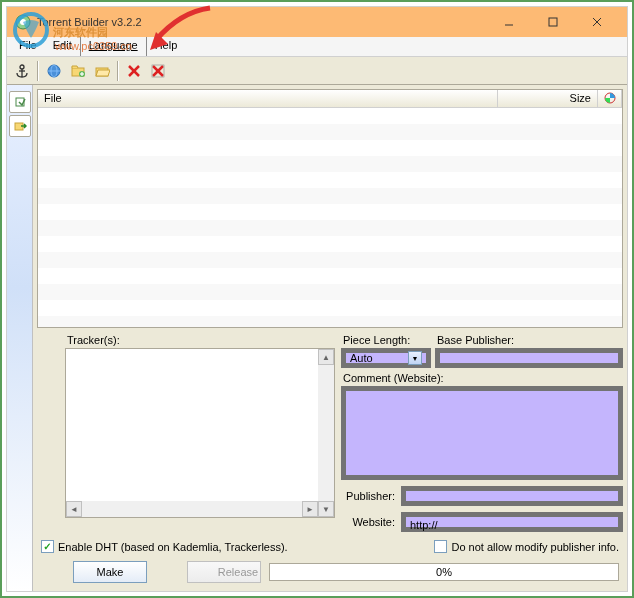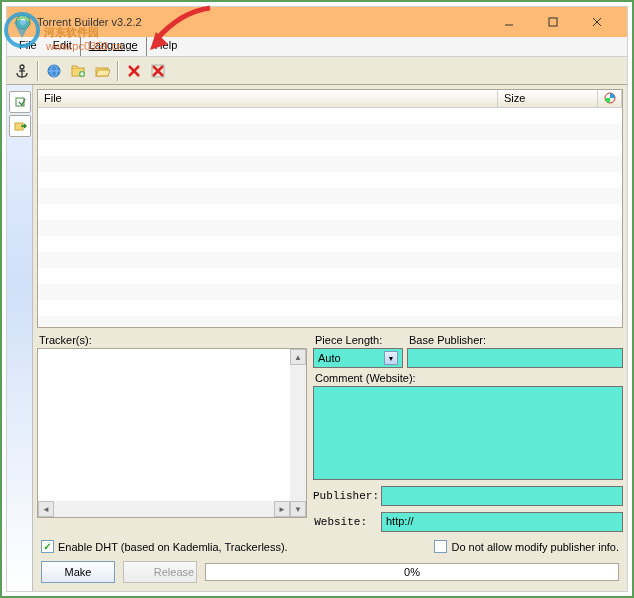--- a/index.html
+++ b/index.html
@@ -25,57 +25,57 @@
 .sidebar-wrap { display: flex; flex: 1; min-height: 0; }
 .sidebar { width: 26px; background: linear-gradient(180deg, #e8f0ff 0%, #d0e0f8 40%, #fff 100%); border-right: 1px solid #c0c0c0; padding-top: 4px; }
 .sidebar .tabbtn { width: 22px; height: 22px; margin: 2px auto; display: flex; align-items: center; justify-content: center; background: #fff; border: 1px solid #aca899; border-radius: 2px; }
 
 .content { flex: 1; background: #ece9d8; display: flex; flex-direction: column; padding: 2px 4px 4px 4px; min-height: 0; }
 
 .filelist { flex: 1.2; min-height: 0; display: flex; flex-direction: column; background: #fff; border: 1px solid #aca899; margin-top: 2px; }
 .filelist .headers { height: 18px; background: linear-gradient(#fff,#ece9d8); border-bottom: 1px solid #d0d0d0; display: flex; }
 .filelist .hcol { padding: 2px 6px; border-right: 1px solid #d0d0d0; }
 .filelist .hcol.file { flex: 1; }
-.filelist .hcol.size { width: 100px; text-align: left; }
+.filelist .hcol.size { width: 100px; text-align: right; }
 .filelist .hcol.iconcol { width: 24px; text-align: center; }
 .filelist .listbody { flex: 1; background: repeating-linear-gradient(to bottom, #fff 0, #fff 16px, #f8f8f8 16px, #f8f8f8 32px); }
 
 .mid { display: flex; gap: 6px; margin-top: 6px; }
-.trackers { width: 270px; display: flex; flex-direction: column; }
+.trackers { width: 270px; display: flex; flex-direction: column; margin-left: 28px; }
 .label { color: #000; margin-bottom: 2px; padding-left: 2px; }
 .trackers .listarea { height: 170px; background: #fff; border: 1px solid #aca899; position: relative; }
 .scrollbar-v { position: absolute; right: 0; top: 0; width: 16px; height: 100%; background: #f0f0f0; display: flex; flex-direction: column; }
 .scrollbar-v .arr { height: 16px; background: #e8e8e8; border: 1px solid #c0c0c0; display: flex; align-items: center; justify-content: center; font-size: 8px; color: #666; }
 .scrollbar-v .track { flex: 1; }
 .scrollbar-h { position: absolute; bottom: 0; left: 0; right: 16px; height: 16px; background: #f0f0f0; display: flex; }
 .scrollbar-h .arr { width: 16px; background: #e8e8e8; border: 1px solid #c0c0c0; display: flex; align-items: center; justify-content: center; font-size: 8px; color: #666; }
 .scrollbar-h .track { flex: 1; }
 
 .rightcol { flex: 1; display: flex; flex-direction: column; gap: 4px; }
 .row { display: flex; gap: 4px; }
 .field { display: flex; flex-direction: column; }
-.select, .input, .textarea { background: #5eead4; border: 1px solid #737373; padding: 2px 4px; font-size: 11px; }
+.select, .input, .textarea { background: #c4b5fd; border: 5px solid #737373; padding: 2px 4px; font-size: 11px; }
 .select { width: 90px; height: 20px; display: flex; align-items: center; justify-content: space-between; }
 .select .arrow { width: 14px; height: 14px; background: linear-gradient(#e8f0ff,#c0d4f4); border: 1px solid #7b9ebd; display: flex; align-items: center; justify-content: center; font-size: 7px; }
 .input { height: 20px; }
 .textarea { height: 94px; position: relative; }
 .pubrow { display: flex; align-items: center; gap: 6px; margin-top: 2px; }
-.pubrow .plabel { width: 54px; text-align: right; font-family: Liberation Mono, monospace; }
-.pubrow .input { flex: 1; margin-left: 8px; }
+.pubrow .plabel { width: 54px; text-align: right; }
+.pubrow .input { flex: 1; }
 
 .checkrow { display: flex; align-items: center; gap: 4px; margin-top: 6px; padding: 2px 4px; }
 .checkrow .cb { width: 13px; height: 13px; border: 1px solid #7b9ebd; background: #fff; display: flex; align-items: center; justify-content: center; font-size: 10px; color: #21a121; font-weight: bold; }
 
 .bottombar { display: flex; align-items: center; gap: 8px; margin-top: 4px; padding: 2px 4px 4px 4px; }
-.btn { width: 74px; height: 22px; border: 1px solid #7b9ebd; background: linear-gradient(#fff,#e4ecf7); display: flex; align-items: center; justify-content: center; cursor: pointer; }
+.btn { width: 74px; height: 22px; border: 1px solid #7b9ebd; background: linear-gradient(#fff,#e4ecf7); display: flex; align-items: center; justify-content: center; cursor: pointer; margin-left: 32px; }
 .btn.disabled { color: #999; border-color: #c0c0c0; background: linear-gradient(#f8f8f8,#ececec); padding-left: 28px; }
 .progress { flex: 1; height: 18px; border: 1px solid #aca899; background: #fff; display: flex; align-items: center; justify-content: center; }
 
 
-.watermark { position: absolute; left: 2px; top: 8px; pointer-events: none; opacity: 0.85; }
+.watermark { position: absolute; left: 11px; top: 8px; pointer-events: none; opacity: 0.85; }
 .arrow-overlay { position: absolute; left: 140px; top: 2px; pointer-events: none; }
 </style>
 </head>
 <body>
 
 <div class="outer-border"></div>
 
 <div class="window">
 
   <div class="titlebar">

